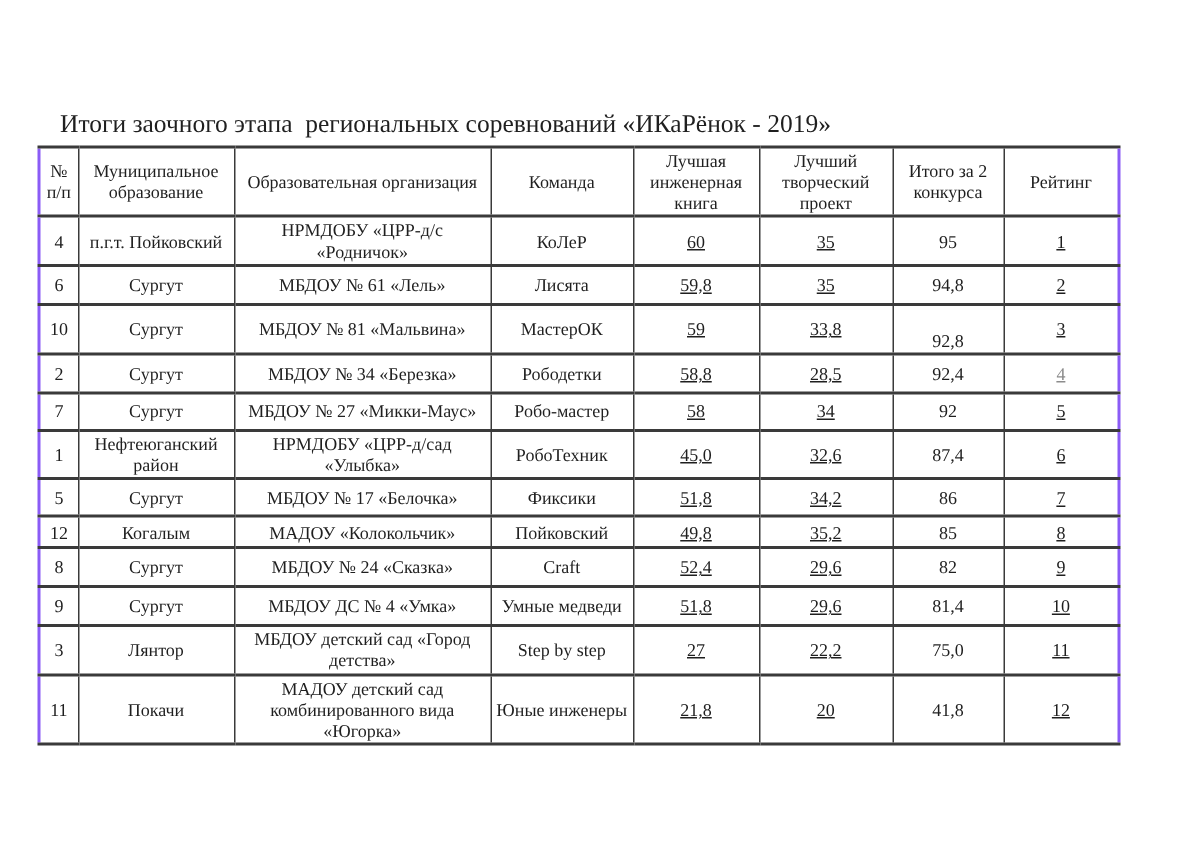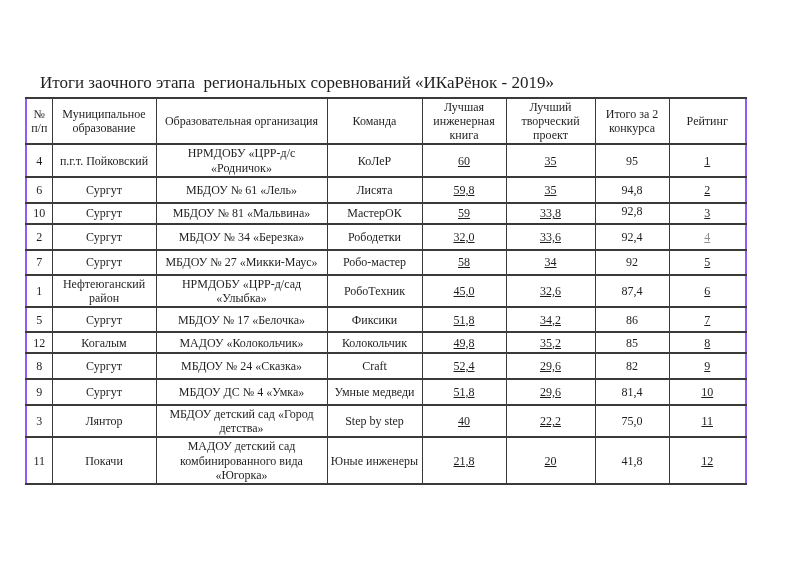--- a/index.html
+++ b/index.html
@@ -58,21 +58,21 @@
   tbody tr:nth-child(4)  { height: 26px; }
   tbody tr:nth-child(5)  { height: 25px; }
   tbody tr:nth-child(6)  { height: 28px; }
   tbody tr:nth-child(7)  { height: 25px; }
   tbody tr:nth-child(8)  { height: 21px; }
   tbody tr:nth-child(9)  { height: 26px; }
   tbody tr:nth-child(10) { height: 26px; }
   tbody tr:nth-child(11) { height: 27px; }
   tbody tr:nth-child(12) { height: 33px; }
   
-  tbody tr:nth-child(3) td.c-total { vertical-align: top; padding-top: 0; }
+  tbody tr:nth-child(3) td.c-total { vertical-align: top; padding-top: 16px; }
 </style>
 </head>
 <body>
 
 <div class="page">
 
   <div class="doc-title">Итоги заочного этапа  региональных соревнований «ИКаРёнок - 2019»</div>
 
   <table class="results">
     <colgroup>
@@ -126,22 +126,22 @@
     <td class="c-book">59</td>
     <td class="c-project">33,8</td>
     <td class="c-total">92,8</td>
     <td class="c-rating">3</td>
   </tr>
         <tr>
     <td class="c-num">2</td>
     <td class="c-mun">Сургут</td>
     <td class="c-org">МБДОУ № 34 «Березка»</td>
     <td class="c-team">Рободетки</td>
-    <td class="c-book">32,0</td>
-    <td class="c-project">33,6</td>
+    <td class="c-book">58,8</td>
+    <td class="c-project">28,5</td>
     <td class="c-total">92,4</td>
     <td class="c-rating" style="color: rgb(140, 140, 140);">4</td>
   </tr>
         <tr>
     <td class="c-num">7</td>
     <td class="c-mun">Сургут</td>
     <td class="c-org">МБДОУ № 27 «Микки-Маус»</td>
     <td class="c-team">Робо-мастер</td>
     <td class="c-book">58</td>
     <td class="c-project">34</td>
@@ -165,21 +165,21 @@
     <td class="c-team">Фиксики</td>
     <td class="c-book">51,8</td>
     <td class="c-project">34,2</td>
     <td class="c-total">86</td>
     <td class="c-rating">7</td>
   </tr>
         <tr>
     <td class="c-num">12</td>
     <td class="c-mun">Когалым</td>
     <td class="c-org">МАДОУ «Колокольчик»</td>
-    <td class="c-team">Колокольчик</td>
+    <td class="c-team">Пойковский</td>
     <td class="c-book">49,8</td>
     <td class="c-project">35,2</td>
     <td class="c-total">85</td>
     <td class="c-rating">8</td>
   </tr>
         <tr>
     <td class="c-num">8</td>
     <td class="c-mun">Сургут</td>
     <td class="c-org">МБДОУ № 24 «Сказка»</td>
     <td class="c-team">Craft</td>
@@ -196,21 +196,21 @@
     <td class="c-book">51,8</td>
     <td class="c-project">29,6</td>
     <td class="c-total">81,4</td>
     <td class="c-rating">10</td>
   </tr>
         <tr>
     <td class="c-num">3</td>
     <td class="c-mun">Лянтор</td>
     <td class="c-org">МБДОУ детский сад «Город детства»</td>
     <td class="c-team">Step by step</td>
-    <td class="c-book">40</td>
+    <td class="c-book">27</td>
     <td class="c-project">22,2</td>
     <td class="c-total">75,0</td>
     <td class="c-rating">11</td>
   </tr>
         <tr>
     <td class="c-num">11</td>
     <td class="c-mun">Покачи</td>
     <td class="c-org">МАДОУ детский сад комбинированного вида «Югорка»</td>
     <td class="c-team">Юные инженеры</td>
     <td class="c-book">21,8</td>

